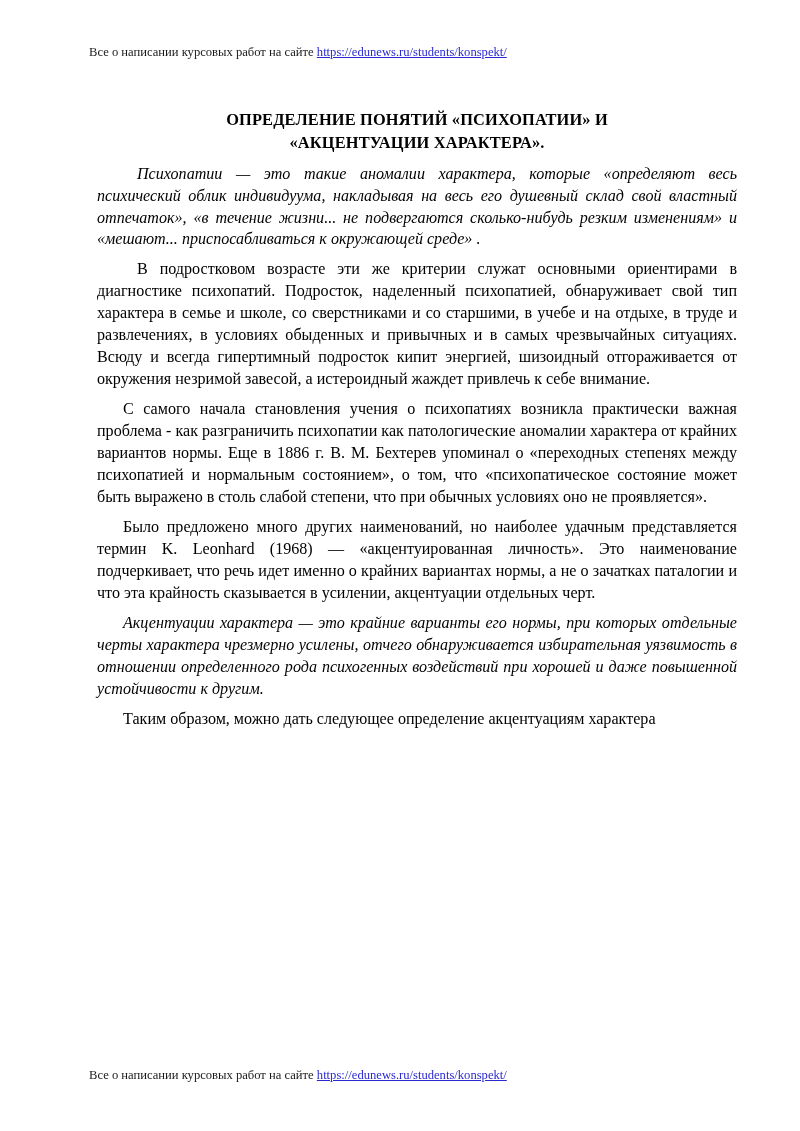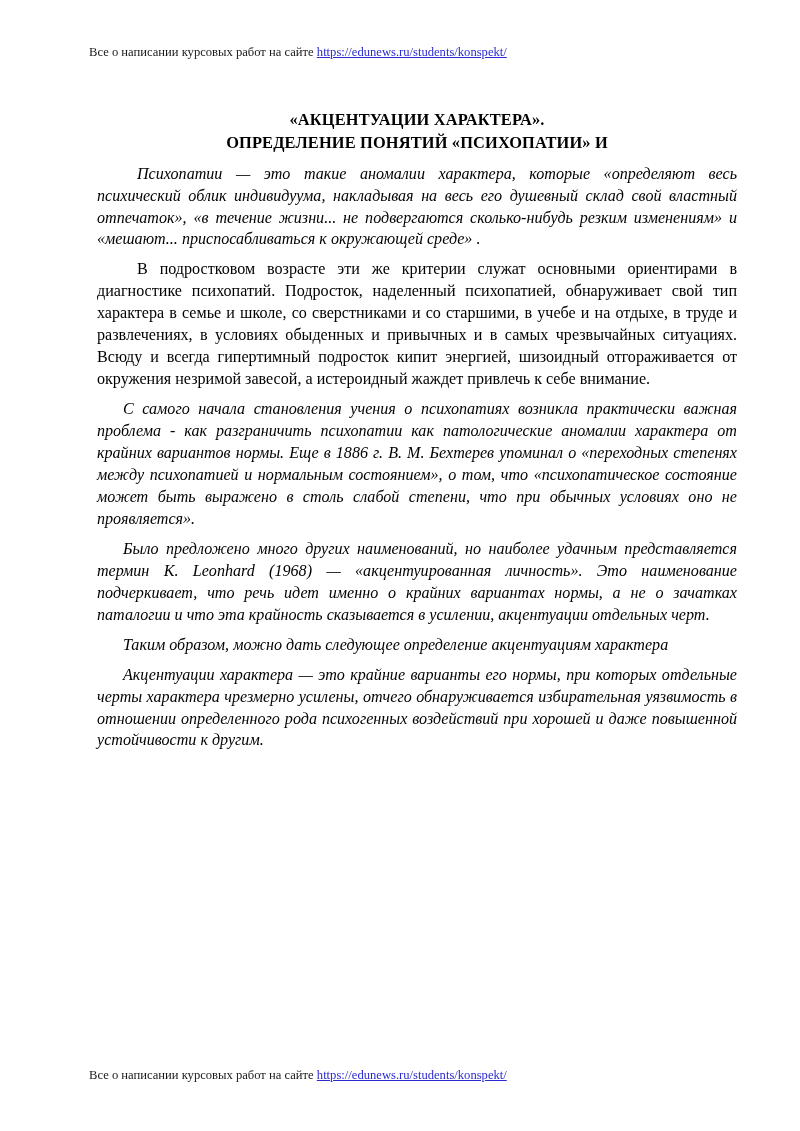--- a/index.html
+++ b/index.html
@@ -70,21 +70,20 @@
     line-height: 1.365;
     text-align: justify;
     text-indent: 38px;
     hyphens: none;
   }
   p.para.italic {
     font-style: italic;
   }
   p.para.tight {
     text-indent: 26px;
-    font-style: italic;
   }
   p.para.loose-indent {
     text-indent: 40px;
   }
 
   
   .block-gap-1 { margin-top: 18px; }
   .block-gap-2 { margin-top: 2px; }
 
   
@@ -124,35 +123,35 @@
 
 <div class="page">
 
   <div class="doc-header">
     <span class="hdr-text">Все о написании курсовых работ на сайте </span><a class="hdr-link" href="#">https://edunews.ru/students/konspekt/</a>
   </div>
 
   <div class="content">
 
     <h1 class="doc-title">
+      <span class="title-line">ОПРЕДЕЛЕНИЕ ПОНЯТИЙ «ПСИХОПАТИИ» И</span>
       <span class="title-line">«АКЦЕНТУАЦИИ ХАРАКТЕРА».</span>
-      <span class="title-line">ОПРЕДЕЛЕНИЕ ПОНЯТИЙ «ПСИХОПАТИИ» И</span>
     </h1>
 
     <p class="para italic loose-indent block-gap-1">Психопатии — это такие аномалии характера, которые «определяют весь психический облик индивидуума, накладывая на весь его душевный склад свой властный отпечаток», «в течение жизни... не подвергаются сколько-нибудь резким изменениям» и «мешают... приспосабливаться к окружающей среде» .</p>
 
     <p class="para loose-indent block-gap-2">В подростковом возрасте эти же критерии служат основными ориентирами в диагностике психопатий. Подросток, наделенный психопатией, обнаруживает свой тип характера в семье и школе, со сверстниками и со старшими, в учебе и на отдыхе, в труде и развлечениях, в условиях обыденных и привычных и в самых чрезвычайных ситуациях. Всюду и всегда гипертимный подросток кипит энергией, шизоидный отгораживается от окружения незримой завесой, а истероидный жаждет привлечь к себе внимание.</p>
 
     <p class="para tight block-gap-2">С самого начала становления учения о психопатиях возникла практически важная проблема - как разграничить психопатии как патологические аномалии характера от крайних вариантов нормы. Еще в 1886 г. В. М. Бехтерев упоминал о «переходных степенях между психопатией и нормальным состоянием», о том, что «психопатическое состояние может быть выражено в столь слабой степени, что при обычных условиях оно не проявляется».</p>
 
     <p class="para tight block-gap-2">Было предложено много других наименований, но наиболее удачным представляется термин K. Leonhard (1968) — «акцентуированная личность». Это наименование подчеркивает, что речь идет именно о крайних вариантах нормы, а не о зачатках паталогии  и что эта крайность сказывается в усилении, акцентуации отдельных черт.</p>
 
+    <p class="para italic tight">Акцентуации характера — это крайние варианты его нормы, при которых отдельные черты характера чрезмерно усилены, отчего обнаруживается избирательная уязвимость в отношении определенного рода психогенных воздействий при хорошей и даже повышенной устойчивости к другим.</p>
+
     <p class="para tight block-gap-2">Таким образом, можно дать следующее определение акцентуациям характера</p>
-
-    <p class="para italic tight">Акцентуации характера — это крайние варианты его нормы, при которых отдельные черты характера чрезмерно усилены, отчего обнаруживается избирательная уязвимость в отношении определенного рода психогенных воздействий при хорошей и даже повышенной устойчивости к другим.</p>
 
   </div>
 
 
   <div class="doc-footer">
     <span class="ftr-text">Все о написании курсовых работ на сайте </span><a class="ftr-link" href="#">https://edunews.ru/students/konspekt/</a>
   </div>
 
 </div>
 

